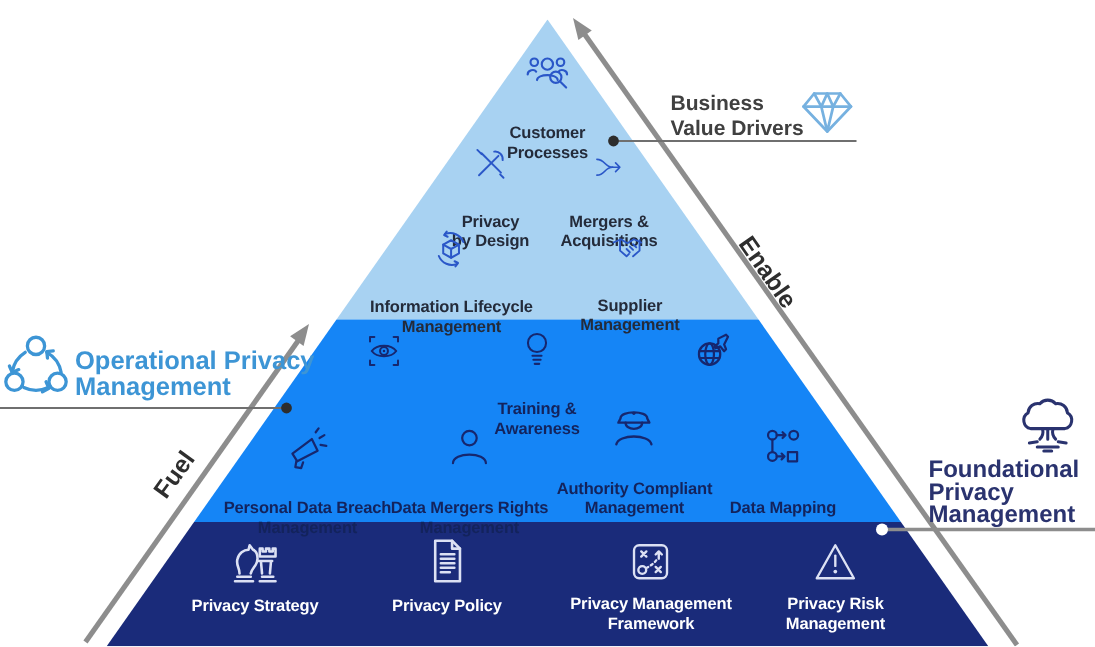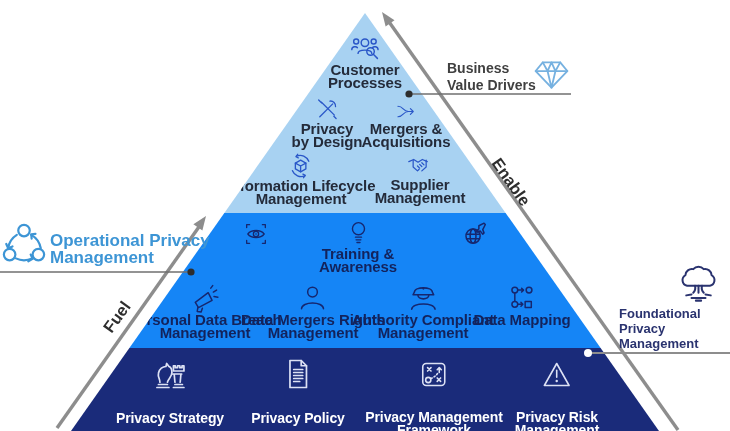--- a/index.html
+++ b/index.html
@@ -9,39 +9,39 @@
   .pyramid{position:absolute;left:0;top:0;width:730px;height:431px;
            clip-path:polygon(365px 13px,659px 431px,71px 431px);}
   .band{position:absolute;left:0;width:730px;}
   .band.top{top:0;height:213px;background:#a8d2f2;}
   .band.mid{top:213px;height:135px;background:#1585f6;}
   .band.bot{top:348px;height:83px;background:#1a2b7a;}
   
   .item{position:absolute;transform:translateX(-50%);display:flex;
         flex-direction:column;align-items:center;}
   .item .lbl{white-space:pre-line;text-align:center;font-weight:bold;
-             font-size:15px;line-height:12.5px;letter-spacing:-0.1px;margin-top:0;}
+             font-size:11px;line-height:12.5px;letter-spacing:-0.1px;margin-top:19px;}
   .t-top .lbl{color:#242b3a;}
   .t-mid .lbl{color:#13235c;}
-  .t-bot .lbl{color:#ffffff;margin-top:20px;font-size:14px;}
+  .t-bot .lbl{color:#ffffff;margin-top:6px;font-size:11px;}
   .ic{display:block;}
   .ic-top{color:#2a57c8;}
   .ic-mid{color:#16276f;}
   .ic-bot{color:#dce1f4;}
   .ic-side{color:#3d95d5;}
   .ic-gem{color:#76b1e0;}
   .ic-navy{color:#2a336f;}
   svg.icon *{fill:none;stroke:currentColor;stroke-width:2.3;
              stroke-linecap:round;stroke-linejoin:round;}
   svg.icon .fl{fill:currentColor;stroke:none;}
   
   .side-label{position:absolute;font-weight:bold;white-space:pre-line;}
   .op-label{left:50px;top:233px;font-size:17px;line-height:16.5px;color:#3d95d5;}
   .bv-label{left:447px;top:60px;font-size:14px;line-height:16.5px;color:#404040;}
-  .fd-label{left:619px;top:306px;font-size:13px;line-height:15px;color:#2a336f;}
+  .fd-label{left:619px;top:306px;font-size:16px;line-height:15px;color:#2a336f;}
   .side-icon{position:absolute;}
   .flow-label{position:absolute;font-weight:bold;font-size:16.5px;color:#2e2e2e;}
   .fuel{left:117px;top:317px;transform:translate(-50%,-50%) rotate(-54deg);}
   .enable{left:511px;top:182px;transform:translate(-50%,-50%) rotate(55deg);}
   .overlay{position:absolute;left:0;top:0;pointer-events:none;}
 </style>
 </head>
 <body>
 
 <div class="canvas">
@@ -150,21 +150,21 @@
 
     <div class="item t-mid" style="left:313px;top:283px">
       <svg class="icon ic ic-mid" width="31" height="31" viewBox="0 0 48 48">
         <circle cx="24" cy="14" r="7.5"></circle>
           <path d="M7 40c0-12 34-12 34 0"></path>
       </svg>
       <div class="lbl">Data Mergers Rights
 Management</div>
     </div>
 
-    <div class="item t-mid" style="left:423px;top:281px">
+    <div class="item t-mid" style="left:423px;top:268px">
       <svg class="icon ic ic-mid" width="33" height="33" viewBox="0 0 48 48">
         <path d="M11 16c0-8 26-8 26 0l2 4H9z"></path>
           <circle class="fl" cx="24" cy="11" r="1.6"></circle>
         <path d="M16 20c0 8 16 8 16 0"></path>
           <path d="M7 41c2-10 32-10 34 0"></path>
       </svg>
       <div class="lbl">Authority Compliant
 Management</div>
     </div>
 

